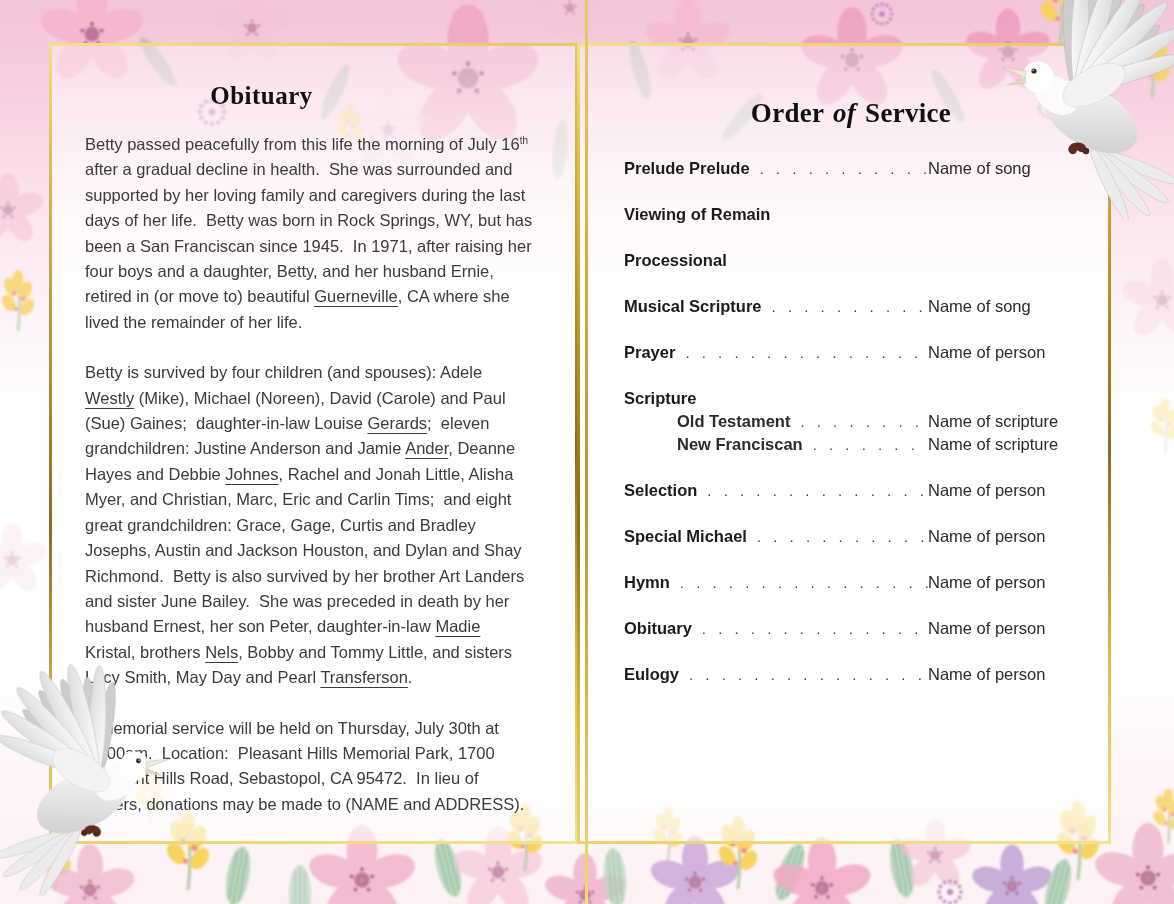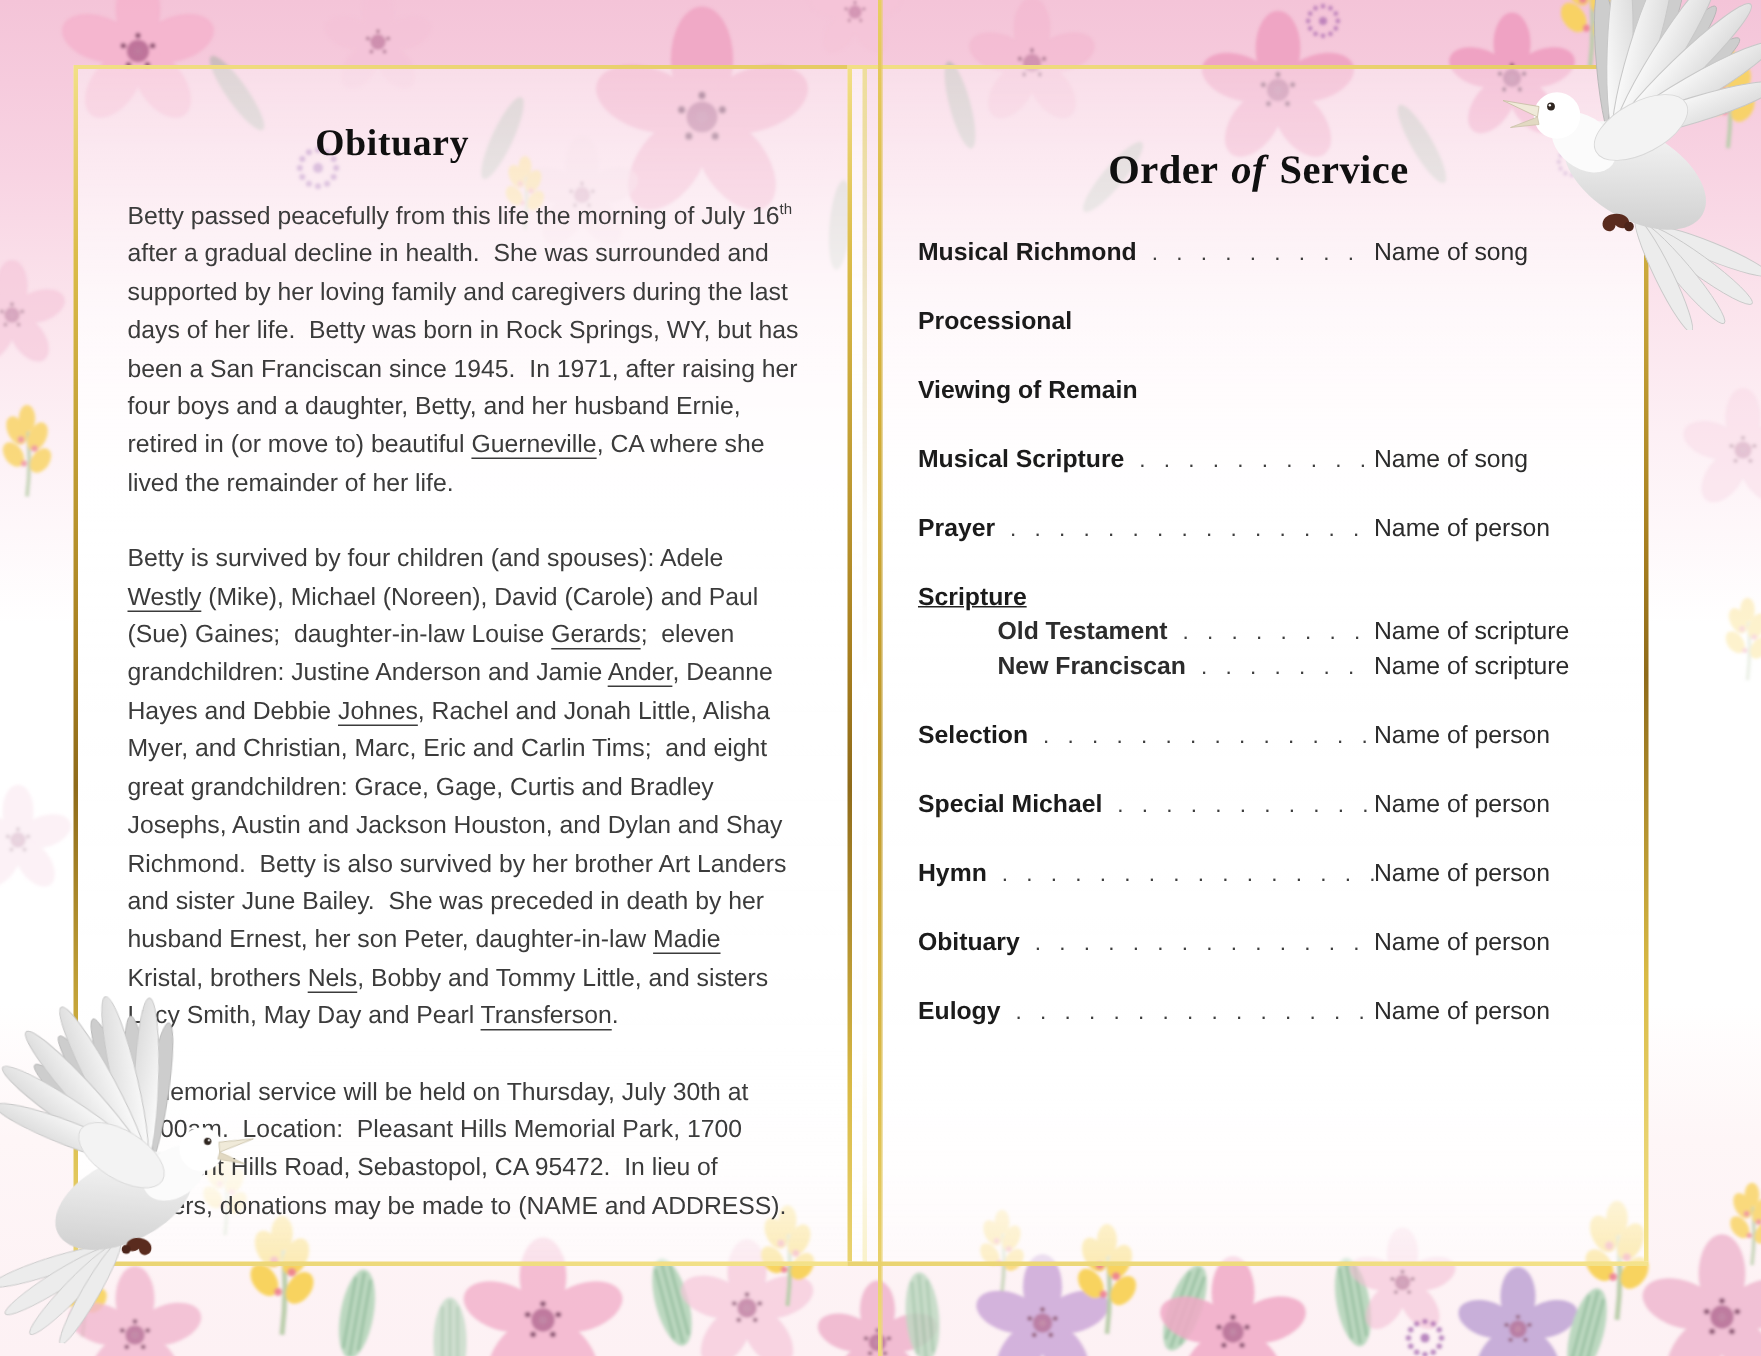--- a/index.html
+++ b/index.html
@@ -3,36 +3,36 @@
 <meta charset="utf-8">
 <style>
   html,body{margin:0;padding:0;width:1174px;height:904px;}
   body{position:relative;overflow:hidden;font-family:"Liberation Sans",sans-serif;
        background:linear-gradient(180deg,#f4c4d8 0%,#f6cbdd 6%,#f8d4e3 13%,#fbe3ec 22%,#fdf0f5 32%,#ffffff 46%,#ffffff 74%,#fef6f7 84%,#fdf1f4 100%);}
   .bg-floral{position:absolute;inset:0;z-index:0;}
   .panel{position:absolute;top:43px;height:801px;z-index:2;border:3px solid transparent;
          border-image:linear-gradient(172deg,#f2df87 0%,#dcbd4a 14%,#a77f1f 45%,#8f6b1a 55%,#d9ba45 78%,#f4e38c 100%) 1;
          background:linear-gradient(180deg,rgba(255,255,255,.38) 0%,rgba(255,255,255,.74) 20%,rgba(255,255,255,.95) 38%,rgba(255,255,255,1) 52%,rgba(255,255,255,.97) 82%,rgba(255,255,255,.82) 93%,rgba(255,255,255,.55) 100%);}
   .panel-left{left:49px;width:529px;padding:0 41px 0 33px;box-sizing:border-box;}
-  .panel-right{left:565px;width:534px;padding:0 30px 0 44px;box-sizing:border-box;}
+  .panel-right{left:577px;width:534px;padding:0 30px 0 44px;box-sizing:border-box;}
   .divider{position:absolute;left:585px;top:0;width:3px;height:904px;z-index:3;
            background:linear-gradient(180deg,#e8ce62,#d2ae38 30%,#bd9729 55%,#dcbc49 80%,#efdc7d);}
   h1.obit{margin:36px 0 0 0;text-align:center;transform:translateX(-48px);
           font-family:"Liberation Serif",serif;font-weight:bold;font-size:25px;color:#101010;letter-spacing:.5px;}
   h1.oos{margin:52px 0 0 0;text-align:center;font-family:"Liberation Serif",serif;
          font-weight:bold;font-size:27px;color:#101010;letter-spacing:.3px;}
   h1.oos i{padding:0 2px;}
   .obody{margin-top:22px;font-size:16.5px;line-height:25.4px;color:#3b3b3b;}
   .obody p{margin:0 0 25px 0;white-space:pre-wrap;}
   .obody sup{font-size:10px;line-height:0;vertical-align:super;}
   .sq{text-decoration-line:underline;text-decoration-style:dotted;text-decoration-color:#e8412c;
       text-decoration-thickness:2px;text-underline-offset:4px;text-decoration:underline;}
   .service-list{margin-top:30px;}
   .srow{display:flex;align-items:baseline;margin-bottom:27px;font-size:16.5px;color:#242424;}
-  .srow.tight{margin-bottom:4px;text-decoration:underline;}
+  .srow.tight{margin-bottom:4px;}
   .srow.child{padding-left:53px;margin-bottom:4px;}
   .srow.child.last{margin-bottom:27px;}
   .slabel{font-weight:bold;white-space:nowrap;color:#1b1b1b;}
   .srow.child .slabel{font-weight:bold;color:#2c2c2c;}
   .ssuffix{font-weight:normal;white-space:nowrap;margin-left:6px;color:#2c2c2c;}
   .sdots{flex:1 1 auto;min-width:0;overflow:hidden;white-space:nowrap;color:#3d3d3d;
          font-size:15px;letter-spacing:4px;padding:0 6px 0 10px;}
   .svalue{flex:0 0 150px;width:150px;color:#2b2b2b;white-space:nowrap;}
   .dove{position:absolute;z-index:6;}
   .dove-tr{top:-40px;right:-35px;width:235px;height:260px;}
@@ -208,29 +208,29 @@
       <p><span>A memorial service will be held on Thursday, July 30th at 11:00am.  Location:  Pleasant Hills Memorial Park, 1700 Pleasant Hills Road, Sebastopol, CA 95472.  In lieu of flowers, donations may be made to (NAME and ADDRESS).</span></p>
     </div>
 </div>
 
 <div class="divider"></div>
 
 <div class="panel panel-right">
   <h1 class="oos"><span>Order</span> <i>of</i> <span>Service</span></h1>
   <div class="service-list">
       <div class="srow">
-        <span class="slabel">Musical Richmond</span>
+        <span class="slabel">Prelude Prelude</span>
         <span class="sdots">. . . . . . . . . .  . . . . . . . . . . . . . . . .</span>
         <span class="svalue">Name of song</span>
       </div>
       <div class="srow">
+        <span class="slabel">Viewing of Remain</span>
+      </div>
+      <div class="srow">
         <span class="slabel">Processional</span>
-      </div>
-      <div class="srow">
-        <span class="slabel">Viewing of Remain</span>
       </div>
       <div class="srow">
         <span class="slabel">Musical Scripture</span>
         <span class="sdots">. . . . . . . . . . . . . . . . . . . . . . . . .</span>
         <span class="svalue">Name of song</span>
       </div>
       <div class="srow">
         <span class="slabel">Prayer</span>
         <span class="sdots">. . . . . . . . . . . . . . . . . . . . . . . . . . .. . . . . . . .</span>
         <span class="svalue">Name of person</span>

